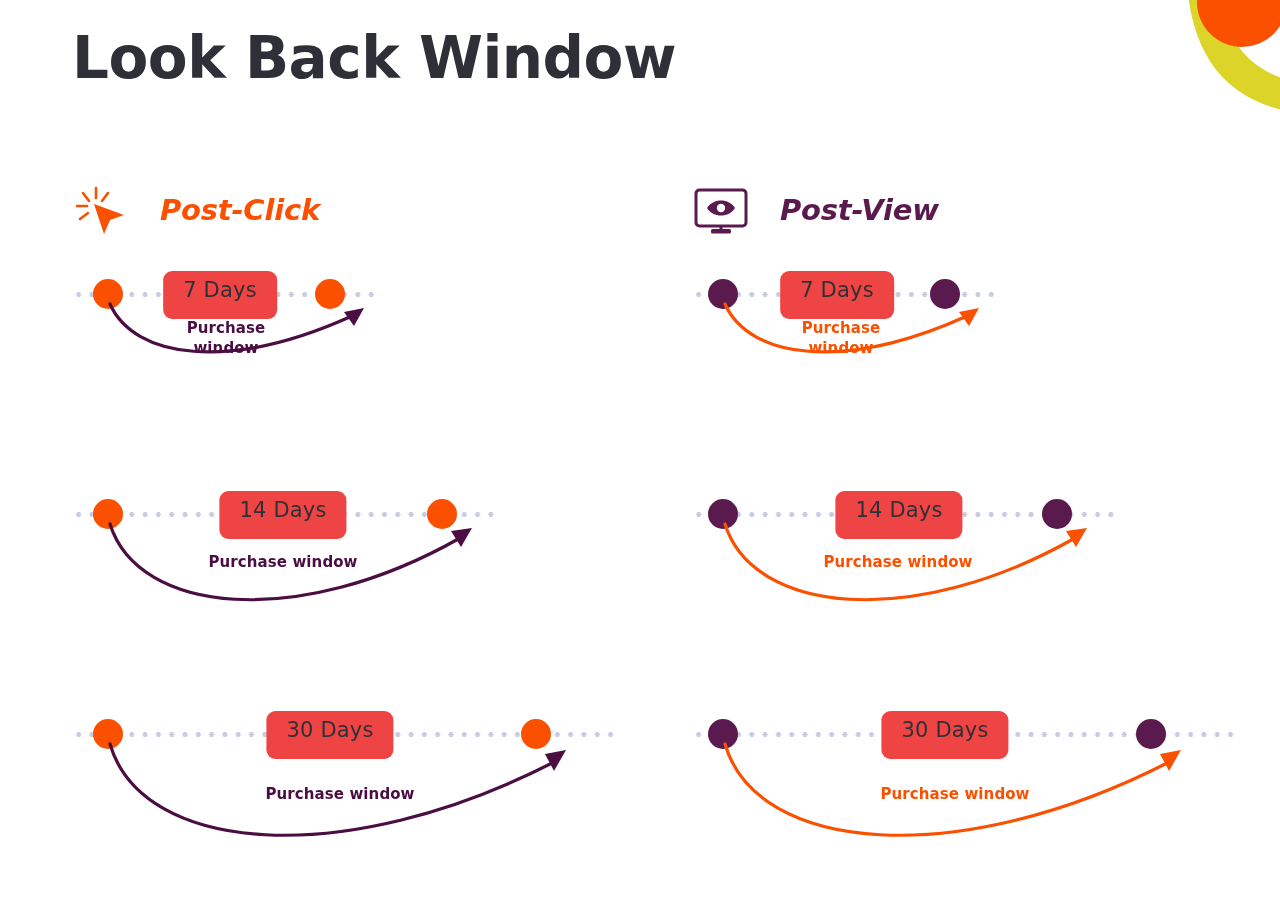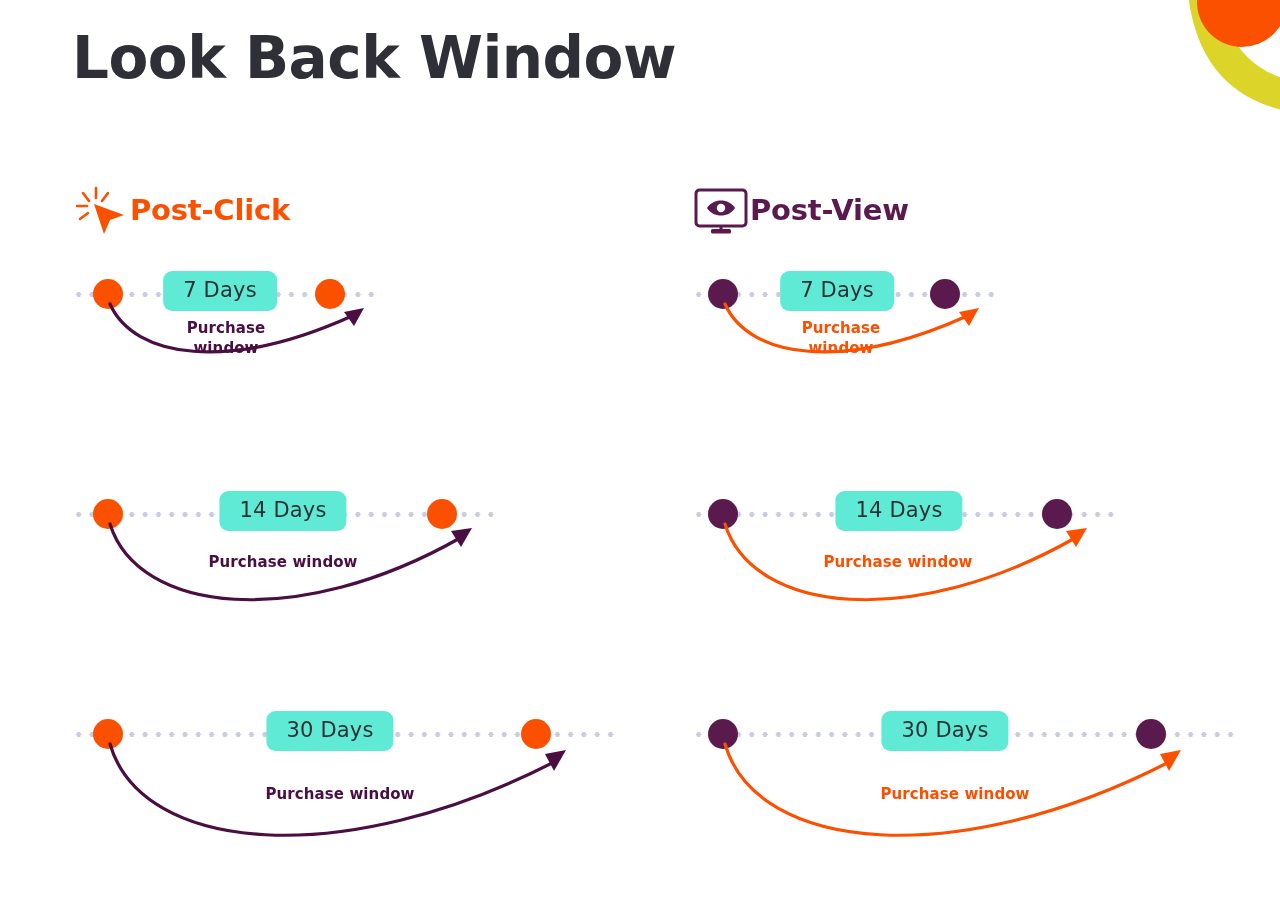--- a/index.html
+++ b/index.html
@@ -53,21 +53,22 @@
   }
   .col-left  { left: 52px; }
   .col-right { left: 672px; }
 
   
   .col-head {
     position: relative;
     height: 60px;
     display: flex;
     align-items: center;
-    gap: 0;
+    gap: 30px;
+    font-style: italic;
   }
   .col-head-icon {
     width: 58px;
     height: 52px;
     display: block;
     flex: 0 0 auto;
   }
   .col-head-label {
     font-size: 29px;
     font-weight: 700;
@@ -111,24 +112,24 @@
     border-radius: 50%;
     transform: translateX(-50%);
   }
   .col-left  .marker { background: #fa5000; }
   .col-right .marker { background: #5a1a4e; }
 
   .pill {
     position: absolute;
     top: 3px;
     transform: translateX(-50%);
-    background: #5eead4;
+    background: #ef4444;
     color: #2f3037;
     border-radius: 9px;
-    padding: 9px 20px 10px;
+    padding: 9px 20px 18px;
     font-size: 21px;
     line-height: 1;
     letter-spacing: 0.2px;
     font-family: "DejaVu Sans", sans-serif;
     white-space: nowrap;
   }
 
   
   .arrow-wrap {
     position: absolute;

